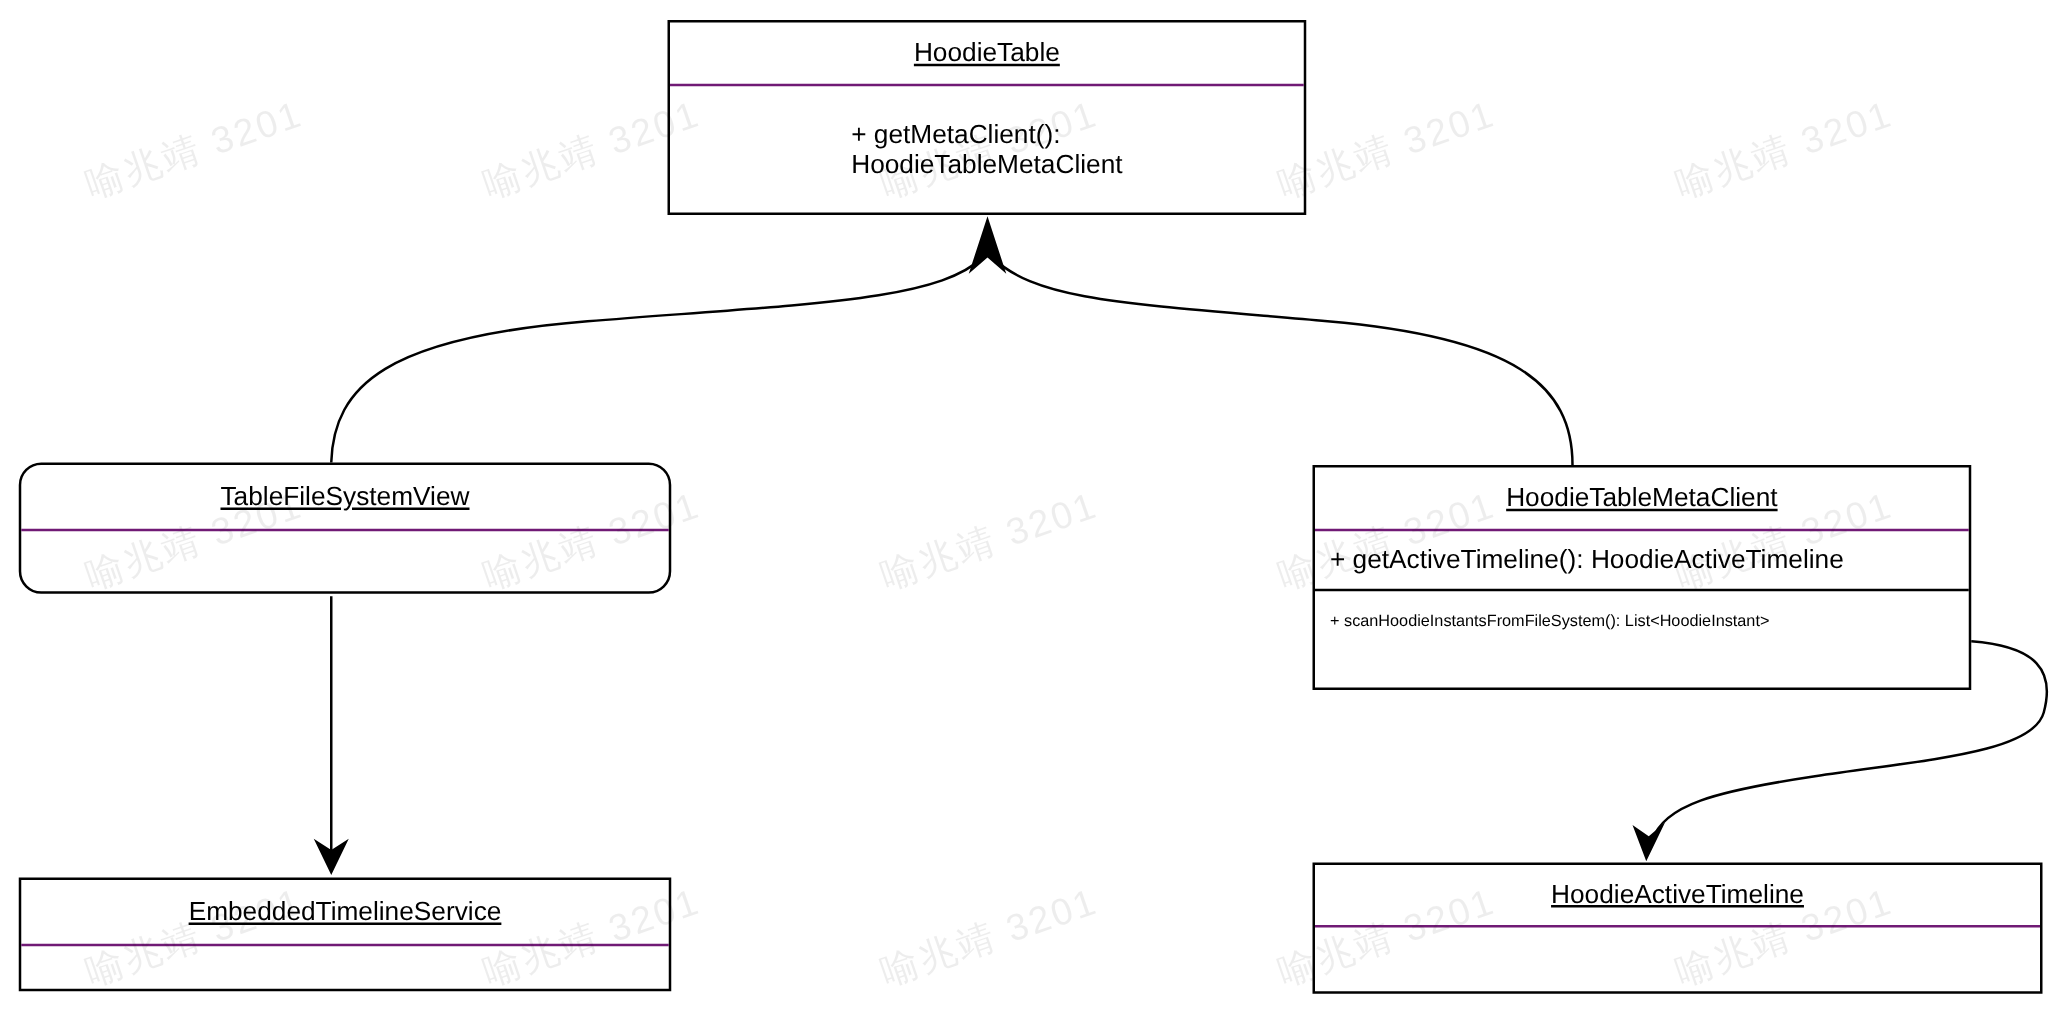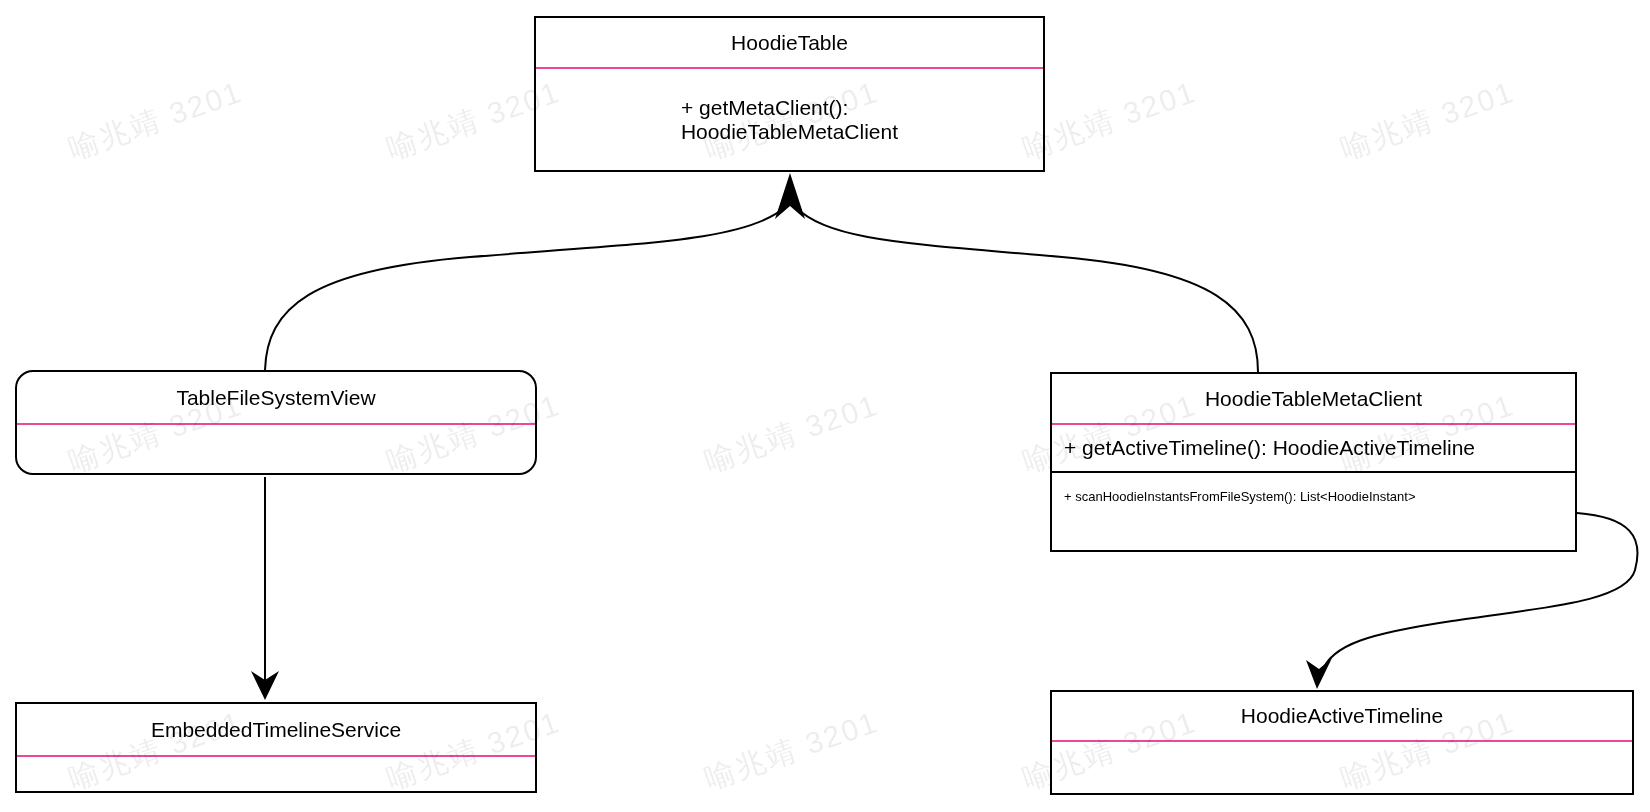--- a/index.html
+++ b/index.html
@@ -17,27 +17,28 @@
   .uml-class {
     position:absolute;
     background:#ffffff;
     border:2px solid #000;
     box-sizing:border-box;
     display:flex;
     flex-direction:column;
     z-index:2;
   }
   .uml-title {
-    border-bottom:2px solid #ec4899;
+    border-bottom:2px solid #701a75;
     display:flex;
     align-items:center;
     justify-content:center;
     font-size:21px;
     box-sizing:border-box;
     flex:0 0 auto;
+    text-decoration:underline;
   }
   .uml-compartment {
     box-sizing:border-box;
     flex:1 1 auto;
   }
   .uml-method-row {
     display:flex;
     align-items:center;
     font-size:21px;
     padding:0 12px;

